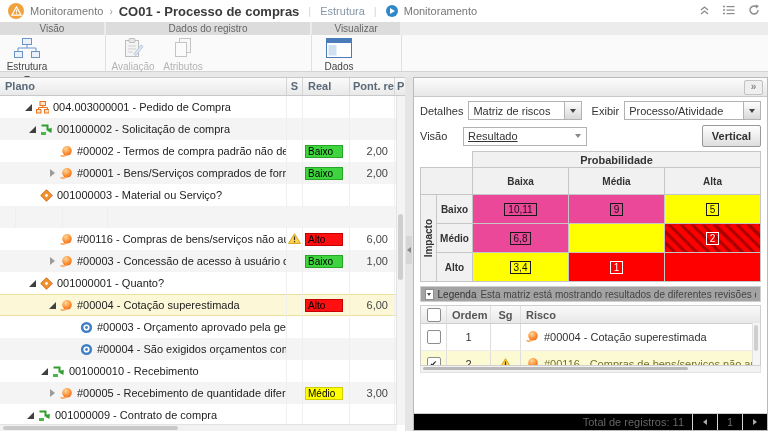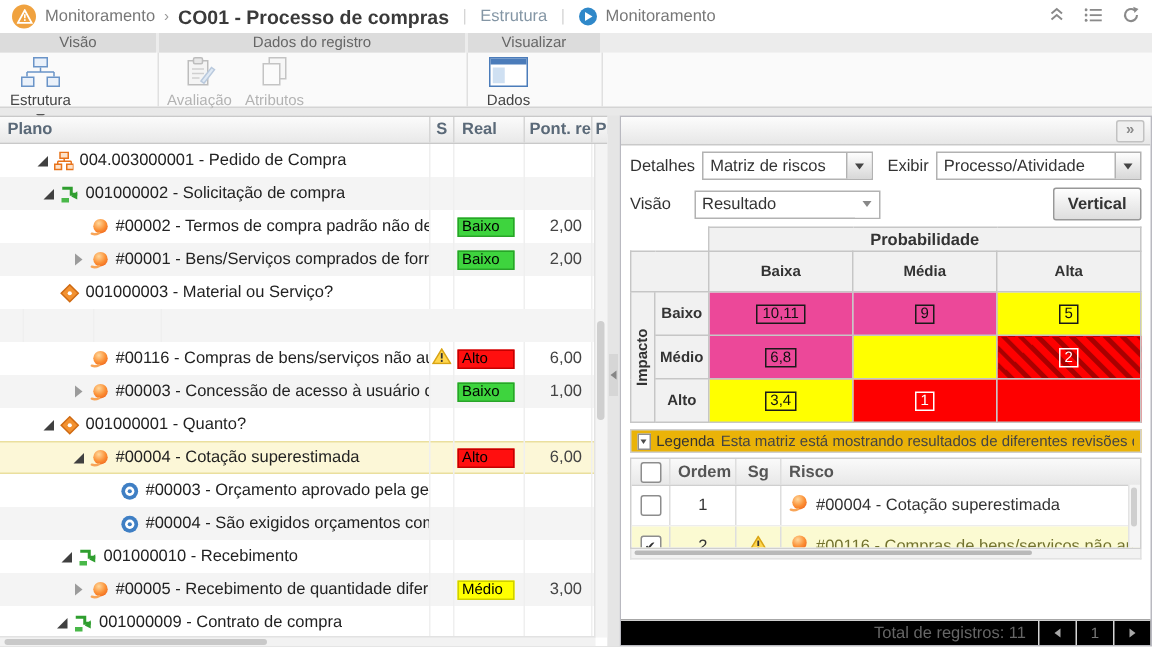--- a/index.html
+++ b/index.html
@@ -94,21 +94,21 @@
   .lbl{color:#333;white-space:nowrap;}
   .combo{height:19px;border:1px solid #b2b2b2;background:#fff;display:flex;align-items:center;
         box-sizing:border-box;cursor:pointer;}
   .combo .cval{flex:1;padding:0 4px;overflow:hidden;white-space:nowrap;}
   .ctrig{width:16px;align-self:stretch;border-left:1px solid #b2b2b2;
         background:linear-gradient(#fefefe,#d8d8d8);display:flex;align-items:center;justify-content:center;}
   .ctrig::before{content:"";border-top:4px solid #444;border-left:3px solid transparent;
         border-right:3px solid transparent;}
   .combo.flat .ctrig{border-left:none;background:#fff;}
   .combo.flat .ctrig::before{border-top-color:#888;}
-  .c-detalhes{width:124px;}.c-exibir{width:150px;}.c-visao{width:124px;}
+  .c-detalhes{width:124px;}.c-exibir{width:150px;}.c-visao{width:124px;text-decoration:underline;}
   .spacer{flex:1;}
   .btn-vertical{margin-left:auto;height:20px;padding:0 9px;border:1px solid #989898;border-radius:2px;
         background:linear-gradient(#fefefe,#dedede);font-weight:bold;color:#333;
         display:flex;align-items:center;cursor:pointer;}
   
   .matrix-wrap{flex:none;margin:3px 6px 0;}
   table.matrix{border-collapse:collapse;width:100%;table-layout:fixed;}
   .matrix td,.matrix th{border:1px solid #c6c6c6;padding:0;font-weight:normal;}
   .matrix .mblank{border:none;}
   .mprob{height:15px;background:#f1f1f1;font-weight:bold !important;text-align:center;
@@ -122,21 +122,21 @@
         text-align:center;}
   .mcell{height:28px;text-align:center;vertical-align:middle;cursor:pointer;}
   .mcell.green{background:#ec4899;}
   .mcell.yellow{background:#ffff00;}
   .mcell.red{background:#fe0000;}
   .mcell.hatch{background:repeating-linear-gradient(45deg,#fe0000 0 5px,#a80000 5px 8px);}
   .mbadge{display:inline-block;border:1px solid #1a1a1a;font-size:10px;line-height:11px;
         padding:0 3px;color:#111;}
   .mbadge.wb{border-color:#fff;color:#fff;}
   
-  .legend{flex:none;margin:4px 6px 0;border:1px solid #cfcfcf;background:#eab308;height:14px;
+  .legend{flex:none;margin:4px 6px 0;border:1px solid #cfcfcf;background:#a3a3a3;height:14px;
         display:flex;align-items:center;padding:0 4px;gap:4px;font-size:10px;}
   .leg-ico{width:11px;height:11px;border:1px solid #8f8f8f;background:#fff;box-sizing:border-box;
         display:flex;align-items:center;justify-content:center;cursor:pointer;}
   .leg-ico::before{content:"";border-top:3px solid #4a4a4a;border-left:2px solid transparent;
         border-right:2px solid transparent;}
   .leg-note{margin-left:auto;color:#444;font-size:10px;white-space:nowrap;overflow:hidden;}
   
   .risk-table{flex:1;margin:3px 6px 0;border:1px solid #cfcfcf;display:flex;flex-direction:column;
         overflow:hidden;position:relative;}
   .rt-head{height:17px;flex:none;background:linear-gradient(#fafafa,#e8e8e8);
@@ -548,21 +548,21 @@
               <span class="tlabel">#00005 - Recebimento de quantidade diferente da contratada</span>
             </div>
             <div class="c-s"></div>
             <div class="c-real">
               <span class="badge yellow">Médio</span>
             </div>
             <div class="c-pont">3,00</div>
             <div class="c-pr"></div>
           </div>
           <div class="trow">
-            <div class="c-plano" style="padding-left: 35px;">
+            <div class="c-plano" style="padding-left: 12px; margin-left: 12px;">
               <span class="exp open"></span>
               <span class="ticon">
                 <svg width="13" height="13" viewBox="0 0 13 13">
                   <path d="M1.5 2.5 h6 v4 h4" fill="none" stroke="#2f9e2f" stroke-width="2"></path>
                   <path d="M11.5 4.5 L11.5 10 L7.5 8 Z" fill="#2f9e2f"></path>
                   <rect x="1" y="9" width="5" height="3" fill="#49b849"></rect>
                 </svg>
               </span>
               <span class="tlabel">001000009 - Contrato de compra</span>
             </div>

